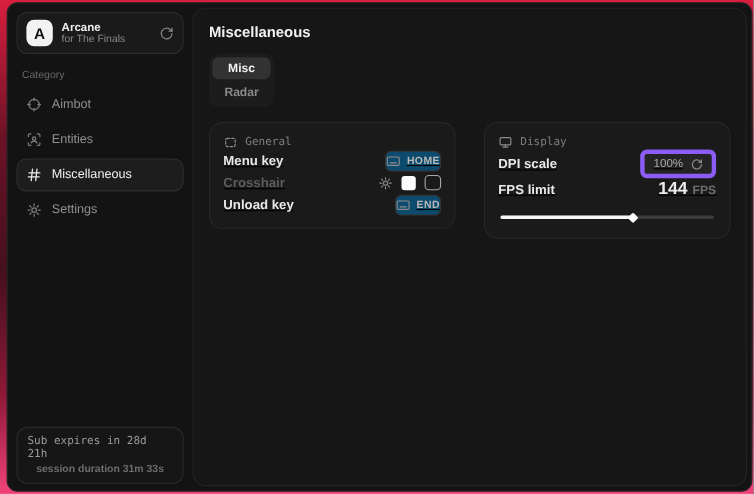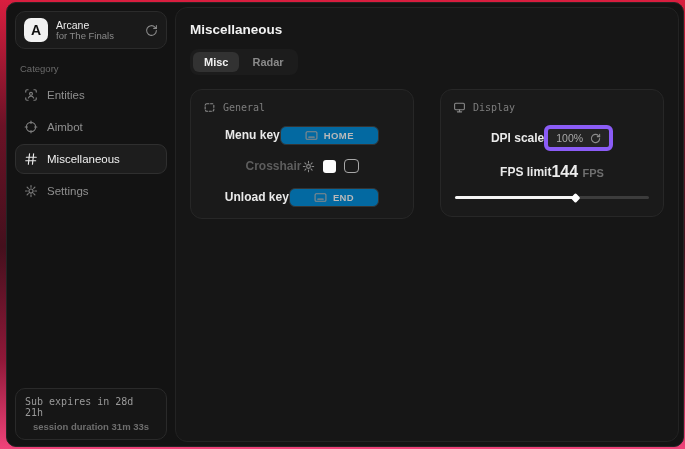--- a/index.html
+++ b/index.html
@@ -22,21 +22,21 @@
     display:flex; align-items:center; gap:8px;
     background:#1a1a1a; border:1px solid #2b2b2b; border-radius:10px;
     padding:6px 8px; height:38px;
   }
   .logo {
     width:24px; height:24px; border-radius:7px; background:#f2f2f2;
     color:#111; font-weight:bold; font-size:14px;
     display:flex; align-items:center; justify-content:center;
   }
   .logo-text { flex:1; line-height:1.15; }
-  .logo-title { color:#ececec; font-size:10.5px; font-weight:normal; }
+  .logo-title { color:#ececec; font-size:10.5px; font-weight:bold; }
   .logo-sub { color:#8b8b8b; font-size:9.5px; }
   .icon { display:inline-flex; align-items:center; justify-content:center; color:#8b8b8b; }
   .icon svg { display:block; }
 
   .cat-label { color:#6a6a6a; font-size:9.5px; margin:14px 0 6px 5px; }
 
   .nav { display:flex; flex-direction:column; gap:2px; }
   .nav-item {
     display:flex; align-items:center; gap:9px;
     padding:7px 8px; border-radius:9px; border:1px solid transparent;
@@ -59,47 +59,47 @@
   
   .panel {
     flex:1; margin:4px 4px 4px 0;
     background:#161616; border:1px solid #232323; border-radius:12px;
     padding:14px; overflow:hidden;
   }
   .page-title { color:#f2f2f2; font-size:13.5px; font-weight:bold; }
 
   .tabbar {
     display:inline-flex; gap:2px; margin-top:12px;
-    background:#1c1c1c; border-radius:8px; padding:3px;
+    background:#1c1c1c; border-radius:8px; padding:3px;flex-direction:column;
   }
   .tab {
     border:none; background:transparent; color:#8a8a8a;
     font-family:inherit; font-size:11px; font-weight:bold;
     padding:4px 11px; border-radius:6px; cursor:pointer;
   }
   .tab.active { background:#323232; color:#f2f2f2; }
 
   .cards { display:flex; gap:26px; margin-top:14px; align-items:flex-start; }
   .card {
     flex:1; background:#1a1a1a; border:1px solid #272727; border-radius:12px;
     padding:11px 12px;
   }
   .card-head {
     display:flex; align-items:center; gap:7px;
     color:#7d7d7d; font-family:"DejaVu Sans Mono", monospace; font-size:10px;
   }
-  .row { display:flex; align-items:center; justify-content:center; margin-top:11px; min-height:20px; }
+  .row { display:flex; align-items:center; justify-content:space-between; min-height:20px;text-decoration:underline; }
   .row-label { color:#e9e9e9; font-size:12px; font-weight:bold; }
   .row-label.dim { color:#5d5d5d; }
 
   .keycap {
     display:inline-flex; align-items:center; gap:6px;
-    background:#0369a1; border:1px solid #343434; border-radius:6px;
+    background:#0c4a6e; border:1px solid #343434; border-radius:6px;
     color:#b9b9b9; font-size:9.5px; font-weight:bold; letter-spacing:.4px;
-    padding:3px 24px; cursor:pointer;
+    padding:3px 0; cursor:pointer;
   }
   .badge {
     display:inline-flex; align-items:center; gap:7px;
     background:#242424; border:4px solid #8b5cf6; border-radius:6px;
     color:#a9a9a9; font-size:10.5px; padding:3px 8px; cursor:pointer;
   }
 
   .crosshair-controls { display:inline-flex; align-items:center; gap:8px; }
   .swatch { width:13px; height:13px; border-radius:3px; background:#fcfcfc; cursor:pointer; }
   .check { width:15px; height:14px; border-radius:4px; border:1.5px solid #a8a8a8; background:transparent; cursor:pointer; }
@@ -134,37 +134,37 @@
               <path d="M21 3v5h-5"></path>
           </svg>
         </span>
       </div>
 
       <div class="cat-label">Category</div>
 
       <nav class="nav">
         <div class="nav-item">
           <span class="icon">
+            <svg width="14" height="14" viewBox="0 0 24 24" fill="none" stroke="currentColor" stroke-width="2" stroke-linecap="round">
+              <circle cx="12" cy="12" r="8"></circle>
+                <path d="M12 2v4M12 18v4M2 12h4M18 12h4"></path>
+            </svg>
+          </span>
+          <span>Aimbot</span>
+        </div>
+
+        <div class="nav-item">
+          <span class="icon">
             <svg width="14" height="14" viewBox="0 0 24 24" fill="none" stroke="currentColor" stroke-width="2" stroke-linecap="round" stroke-linejoin="round">
               <path d="M3 7V5a2 2 0 0 1 2-2h2M17 3h2a2 2 0 0 1 2 2v2M21 17v2a2 2 0 0 1-2 2h-2M7 21H5a2 2 0 0 1-2-2v-2"></path>
               <circle cx="12" cy="10" r="2.5"></circle>
                 <path d="M7.5 17c1-2 2.6-3 4.5-3s3.5 1 4.5 3"></path>
             </svg>
           </span>
           <span>Entities</span>
-        </div>
-
-        <div class="nav-item">
-          <span class="icon">
-            <svg width="14" height="14" viewBox="0 0 24 24" fill="none" stroke="currentColor" stroke-width="2" stroke-linecap="round">
-              <circle cx="12" cy="12" r="8"></circle>
-                <path d="M12 2v4M12 18v4M2 12h4M18 12h4"></path>
-            </svg>
-          </span>
-          <span>Aimbot</span>
         </div>
 
         <div class="nav-item active">
           <span class="icon">
             <svg width="14" height="14" viewBox="0 0 24 24" fill="none" stroke="currentColor" stroke-width="2" stroke-linecap="round">
               <path d="M9.5 3L7.5 21M16.5 3l-2 18M4 9h17M3 15h17"></path>
             </svg>
           </span>
           <span>Miscellaneous</span>
         </div>

